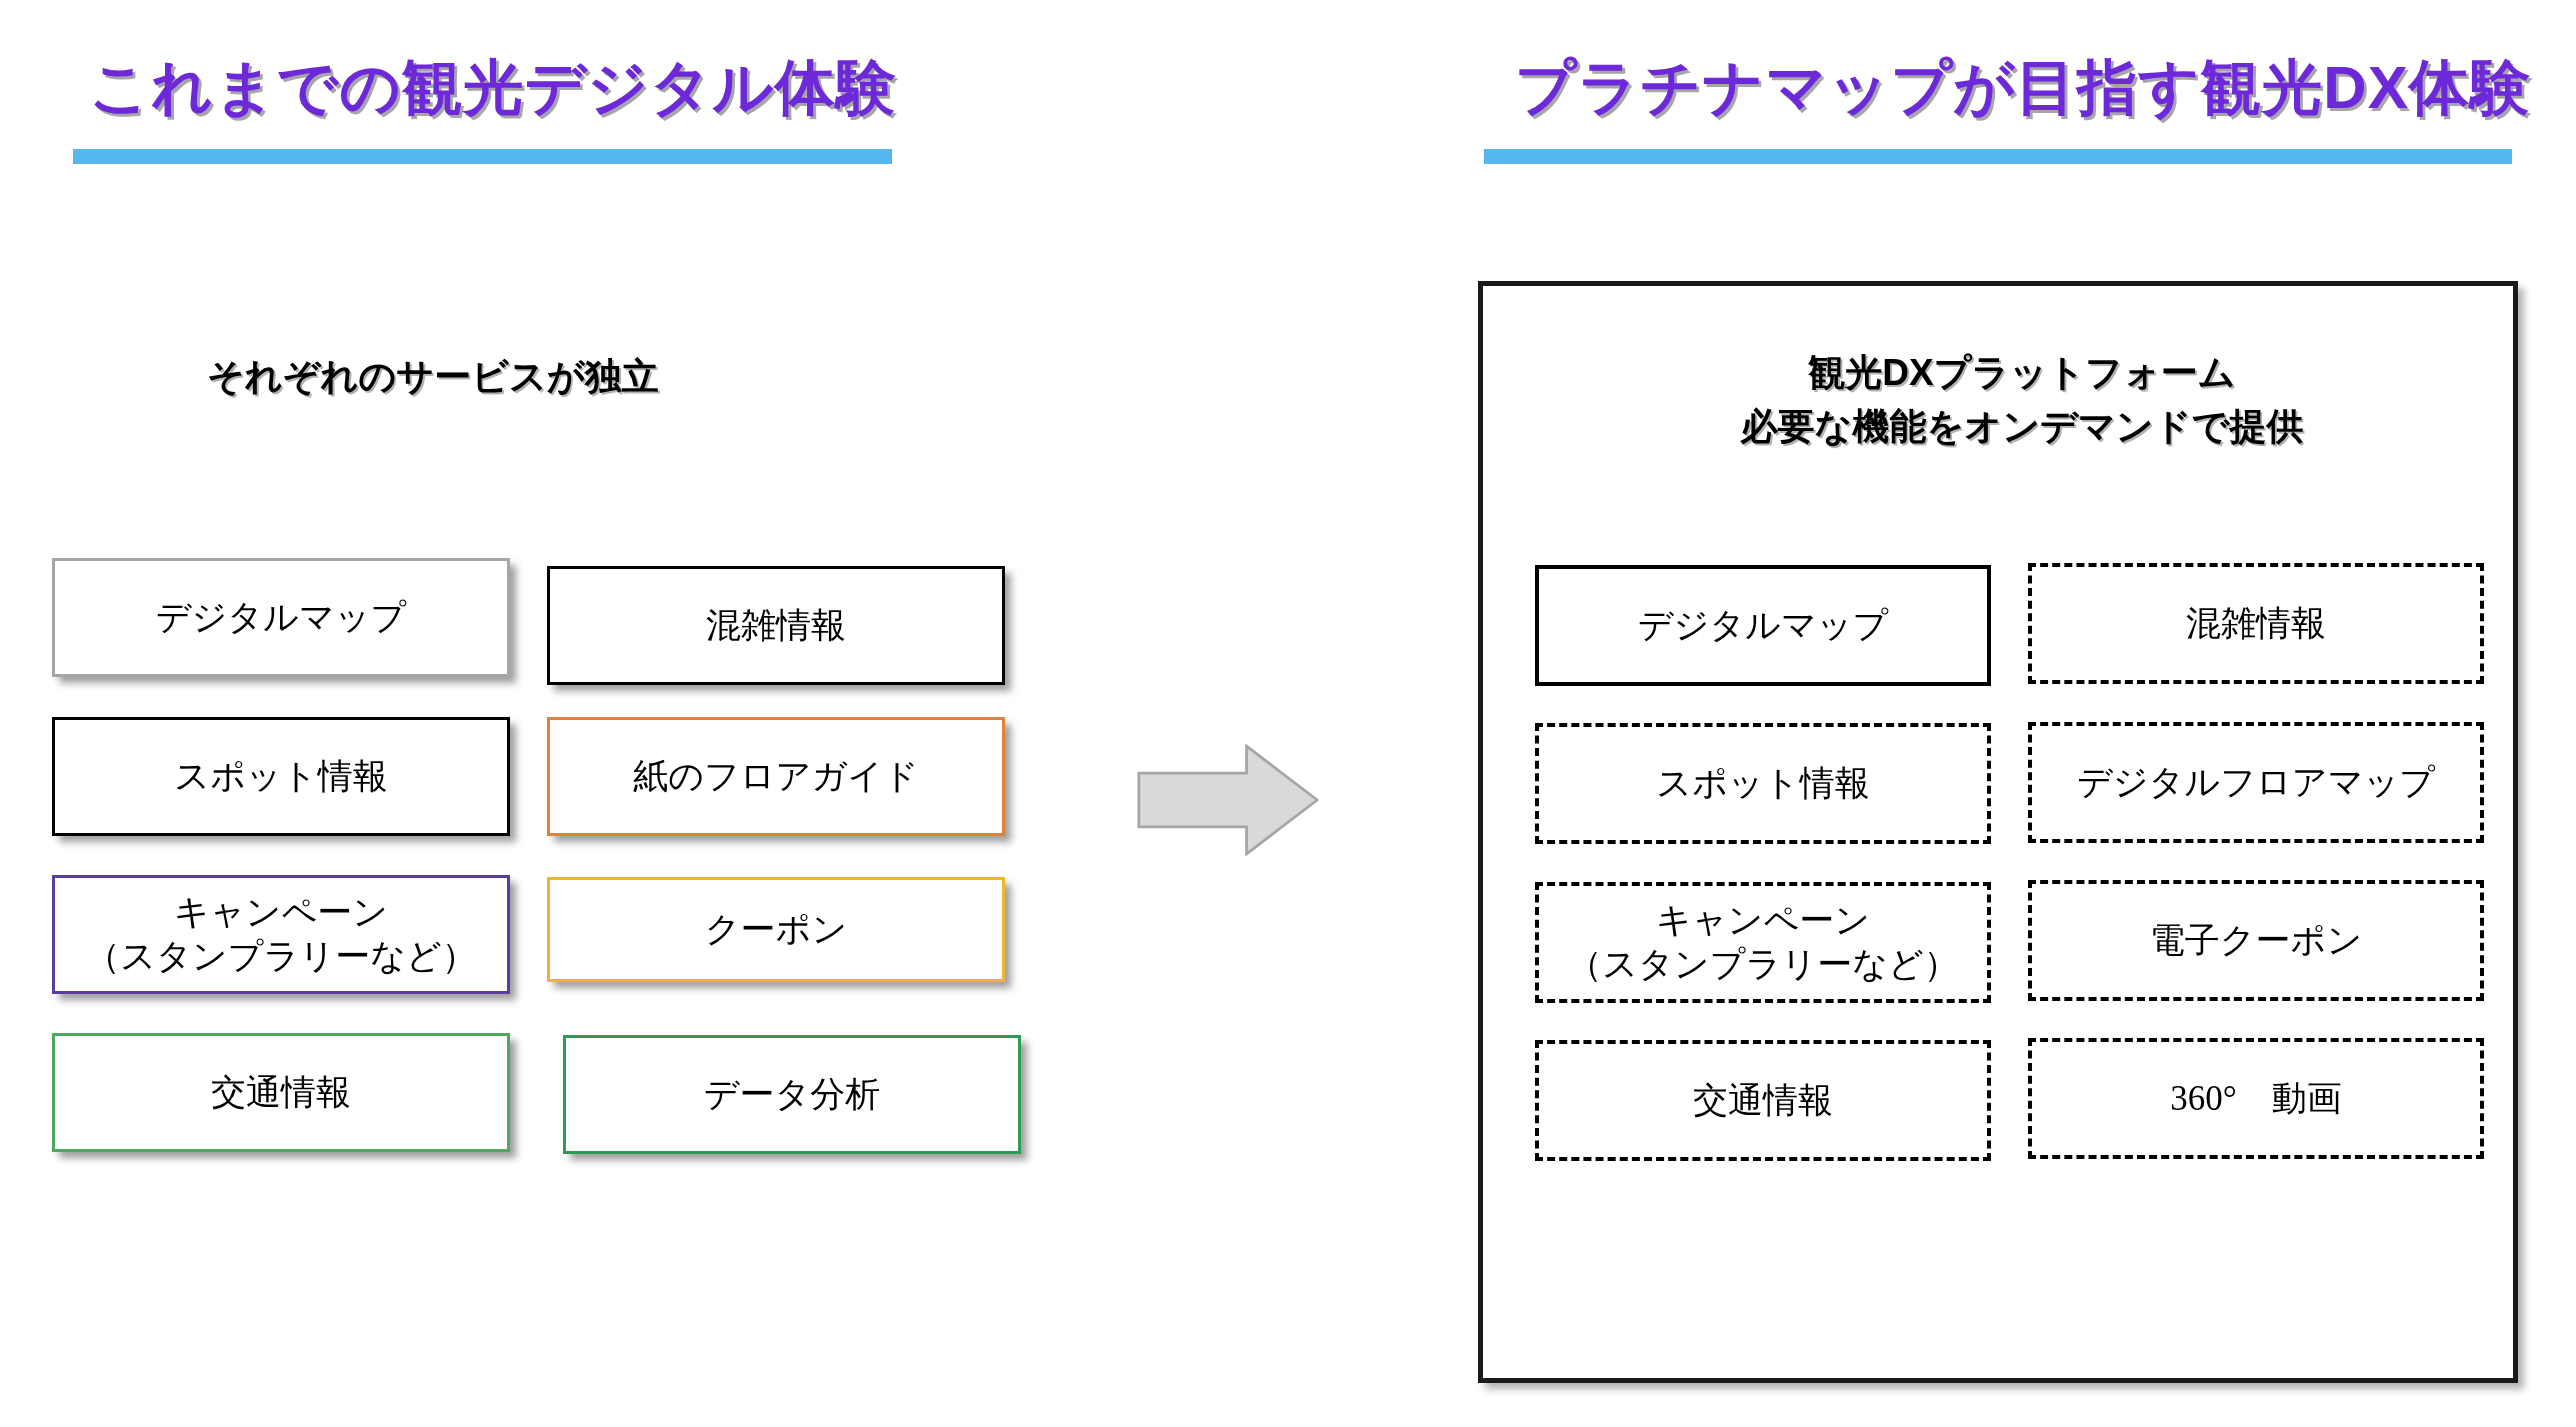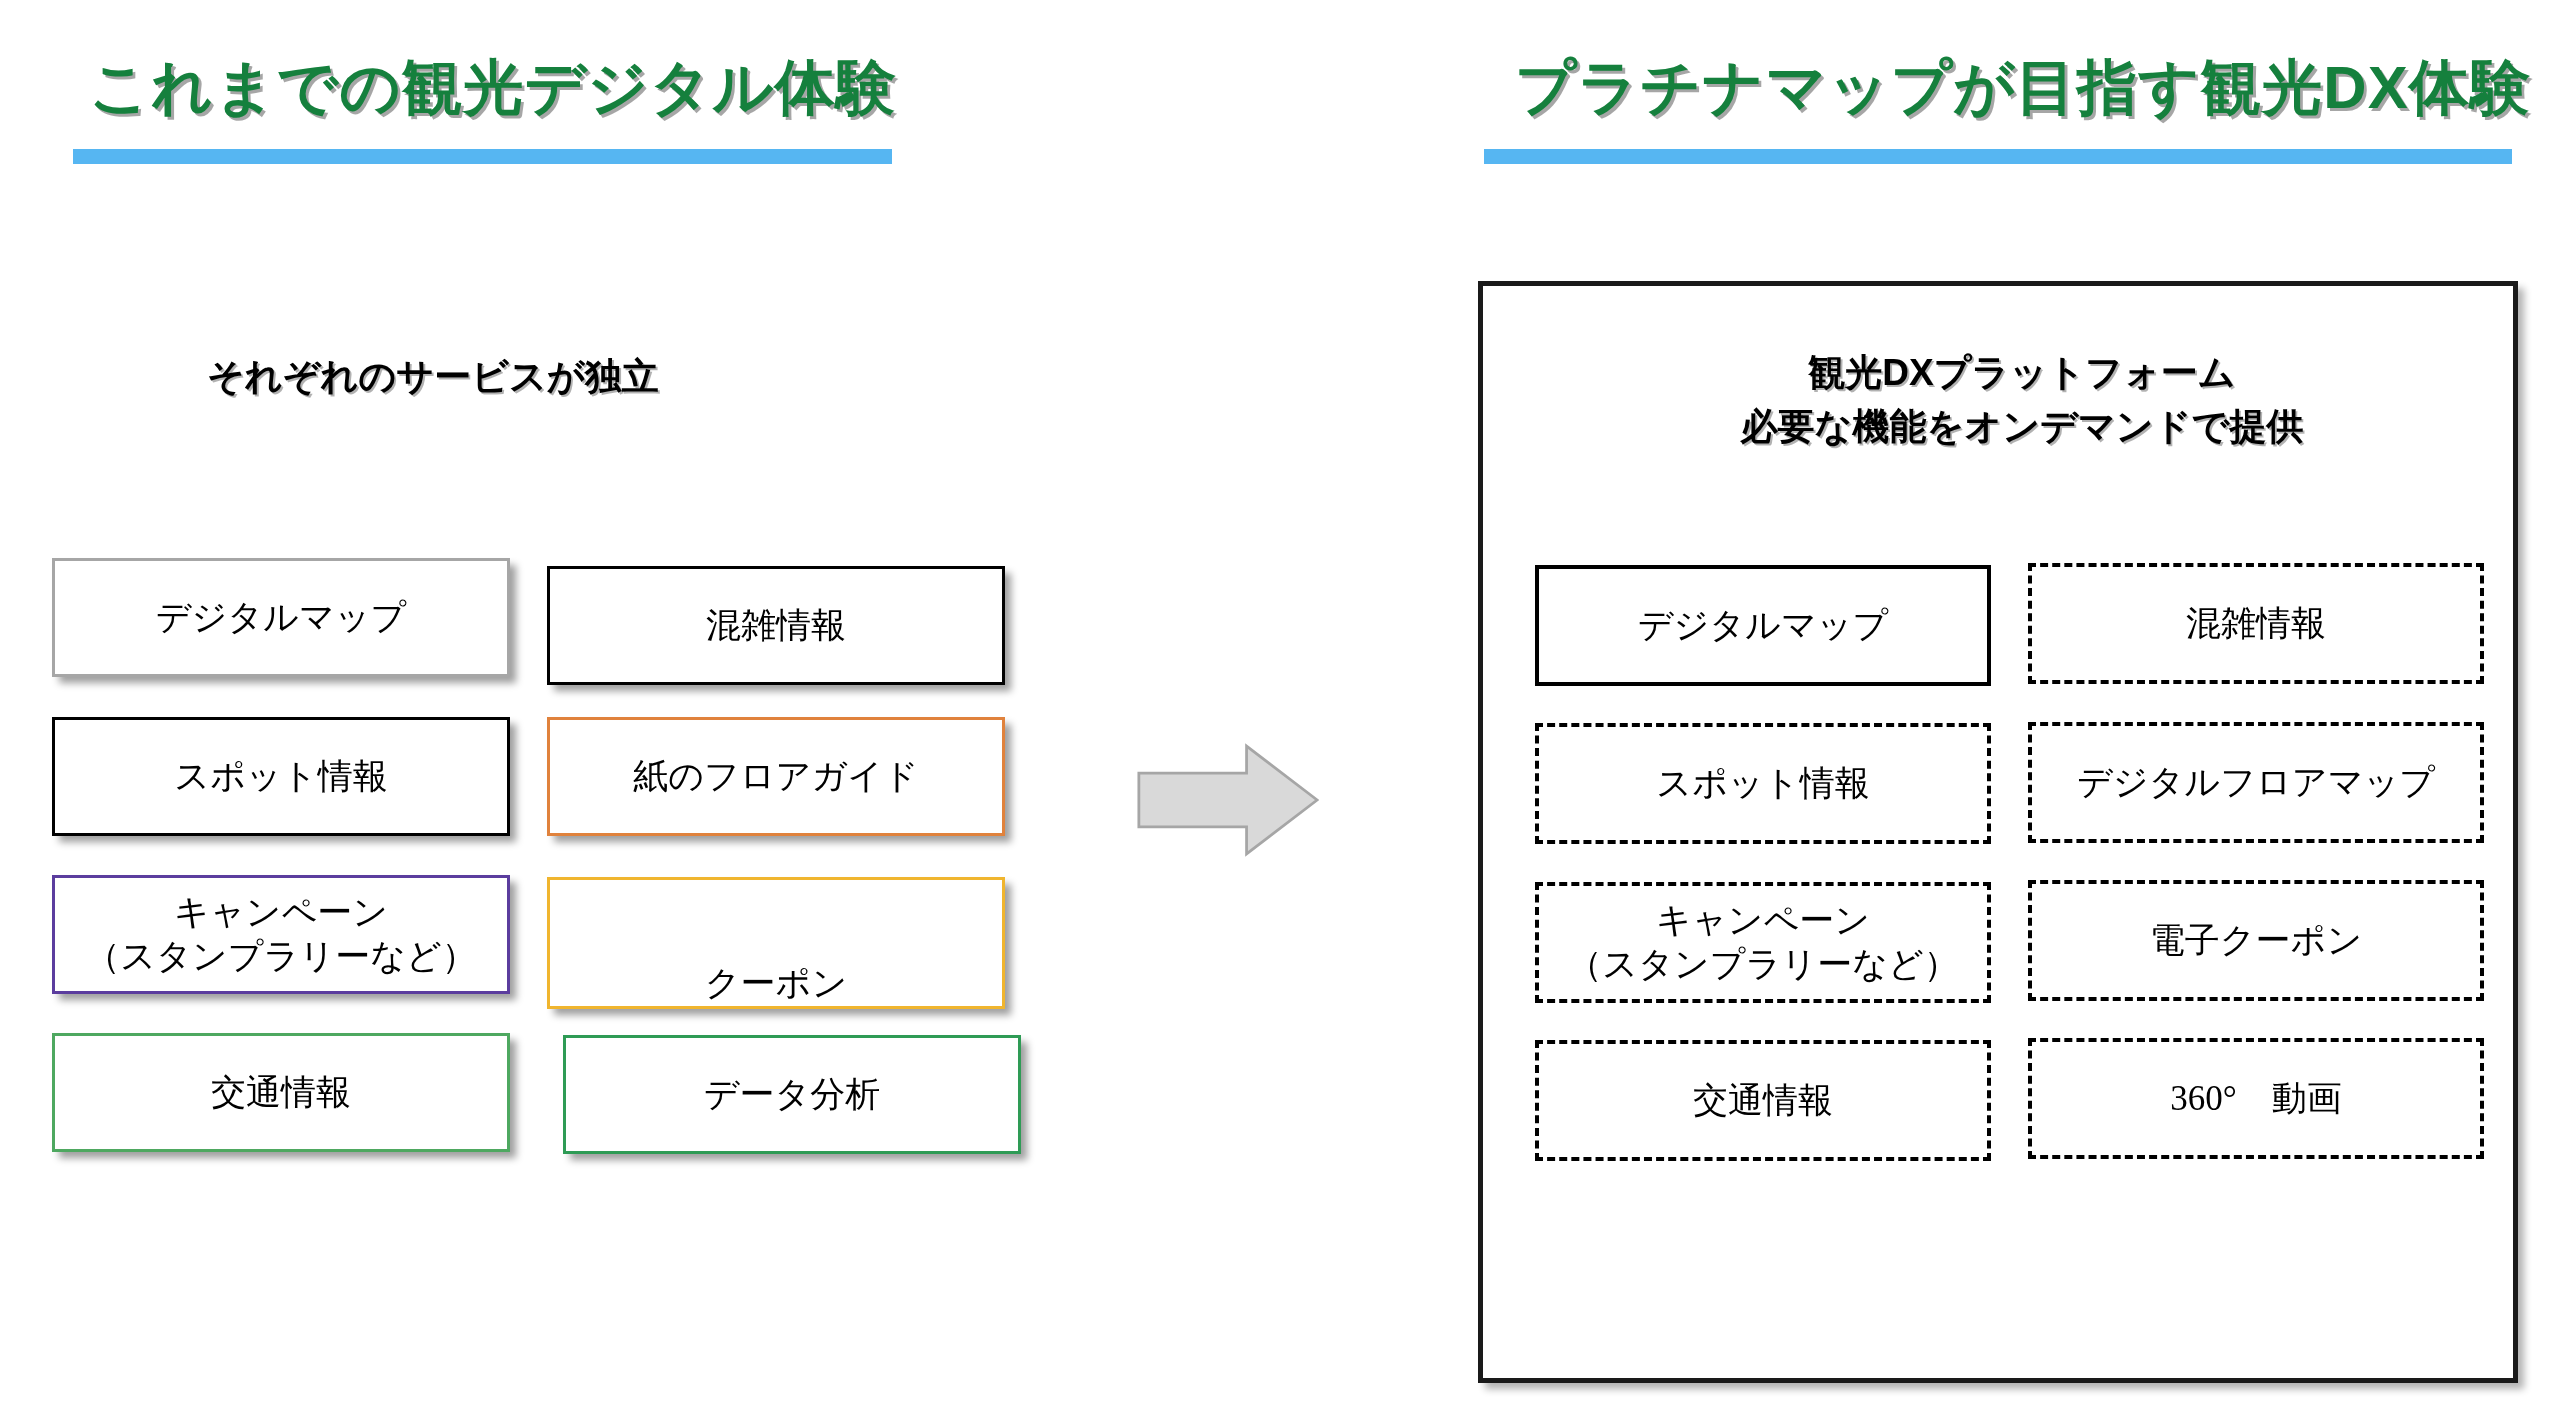--- a/index.html
+++ b/index.html
@@ -16,21 +16,21 @@
     color: #000000;
   }
 
   
   .panel-title {
     position: absolute;
     font-weight: bold;
     font-size: 60px;
     letter-spacing: 0.02em;
     white-space: nowrap;
-    color: #15803d;
+    color: #6d28d9;
     text-shadow: 2.8px 2.8px 0 rgba(0,0,0,0.35);
   }
   #title-left   { left: 89px;  top: 48px; }
   #title-right  { left: 1503px; top: 48px; margin-left: 12px; }
 
   .title-rule {
     position: absolute;
     height: 15px;
     background: #56b6f2;
   }
@@ -73,21 +73,21 @@
   .legacy-box.darkgreen { border-color: #2e9b55; }
 
   
   #lb-0 { left: 52px;  top: 558px;  width: 458px; height: 119px; }
   #lb-1 { left: 52px;  top: 717px;  width: 458px; height: 119px; }
   #lb-2 { left: 52px;  top: 875px;  width: 458px; height: 119px; }
   #lb-3 { left: 52px;  top: 1033px; width: 458px; height: 119px; }
   
   #lb-4 { left: 547px; top: 566px;  width: 458px; height: 119px; }
   #lb-5 { left: 547px; top: 717px;  width: 458px; height: 119px; }
-  #lb-6 { left: 547px; top: 877px;  width: 458px; height: 132px; align-items: flex-end; }
+  #lb-6 { left: 547px; top: 877px;  width: 458px; height: 105px; }
   #lb-7 { left: 547px; top: 1035px; width: 458px; height: 119px; margin-left: 16px; }
 
   
   #transition-arrow {
     position: absolute;
     left: 1137px;
     top: 743px;
     width: 182px;
     height: 114px;
   }

